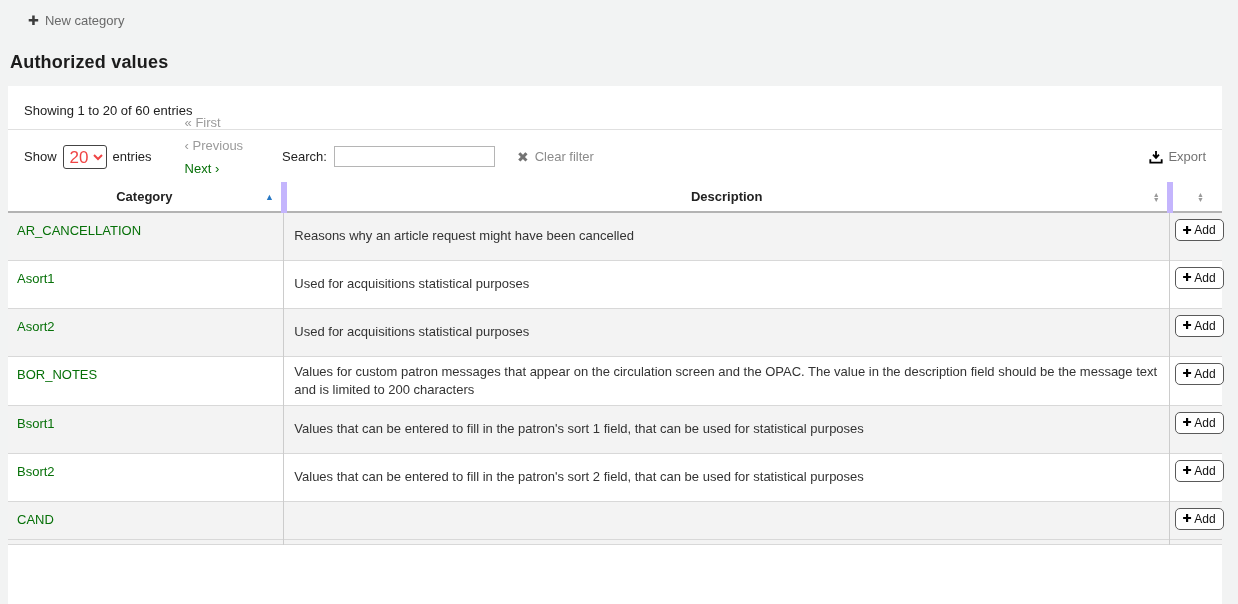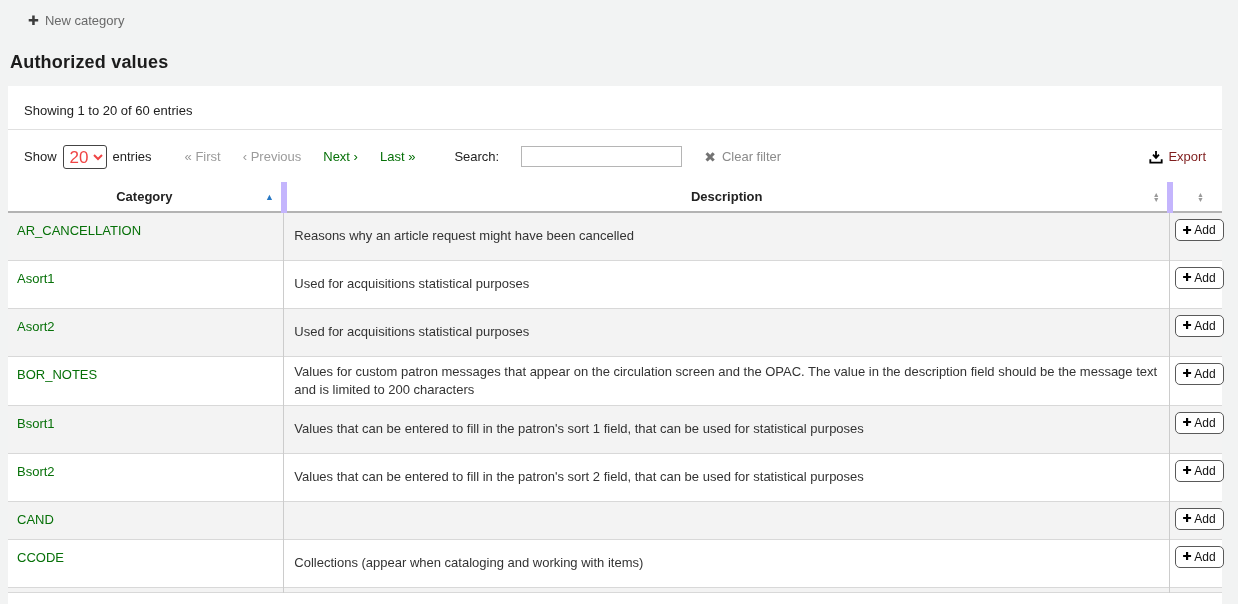--- a/index.html
+++ b/index.html
@@ -37,37 +37,37 @@
   .controls {
     display: flex; align-items: center;
     padding: 14px 16px 13px 16px; height: 52px;
   }
   .show-entries { display: flex; align-items: center; gap: 6px; color: #222; }
   .show-entries select {
     font-family: inherit; font-size: 17px; color: #ef4444;
     border: 1px solid #444; border-radius: 3px; padding: 1px 2px;
     background: #fff; height: 24px; width: 44px;
   }
-  .pager { display: flex; align-items: center; margin-left: 22px; }
+  .pager { display: flex; margin-left: 22px; flex-direction: column; }
   .pager a { text-decoration: none; padding: 4px 11px; cursor: default; white-space: nowrap; }
   .pager a.disabled { color: #9b9b9b; }
   .pager a.enabled  { color: #067008; cursor: pointer; }
-  .search-wrap { display: flex; align-items: center; margin-left: 28px; gap: 22px; }
+  .search-wrap { display: flex; align-items: center; margin-left: 28px; gap: 7px; }
   .search-wrap label { color: #222; }
   .search-wrap input {
     width: 161px; height: 21px; border: 1px solid #b5b5b5;
     font-family: inherit; font-size: 12px; padding: 0 4px; background: #fff;
   }
   .clear-filter {
     margin-left: 22px; color: #8b8b8b; text-decoration: none; cursor: pointer;
     display: inline-flex; align-items: center; gap: 6px;
   }
   .clear-filter .x { color: #737373; font-size: 14px; font-weight: bold; }
   .export {
-    margin-left: auto; color: #7f1d1d; text-decoration: none; cursor: pointer;
+    margin-left: auto; color: #737373; text-decoration: none; cursor: pointer;
     display: inline-flex; align-items: flex-end; gap: 5px; font-size: 13px;
   }
   .export svg { display: block; }
   
   table { width: 100%; border-collapse: collapse; table-layout: fixed; }
   col.c-cat  { width: 274px; }
   col.c-desc { width: 880px; }
   col.c-act  { width: 52px;  }
   thead th {
     font-weight: bold; color: #222; font-size: 13px;
@@ -238,28 +238,20 @@
             </button></td>
         </tr>
         <tr class="odd short">
           <td class="cat"><a>CAND</a></td>
           <td class="desc"><span></span></td>
           <td class="act"><button class="add-btn">
               <span class="plus">✚</span>
               <span>Add</span>
             </button></td>
         </tr>
-        <tr class="even">
-          <td class="cat"><a>CCODE</a></td>
-          <td class="desc"><span>Collections (appear when cataloging and working with items)</span></td>
-          <td class="act"><button class="add-btn">
-              <span class="plus">✚</span>
-              <span>Add</span>
-            </button></td>
-        </tr>
         <tr class="partial">
           <td class="cat"></td>
           <td class="desc"></td>
           <td class="act"></td>
         </tr>
       </tbody>
   </table>
 </div>
 
 </body></html>

